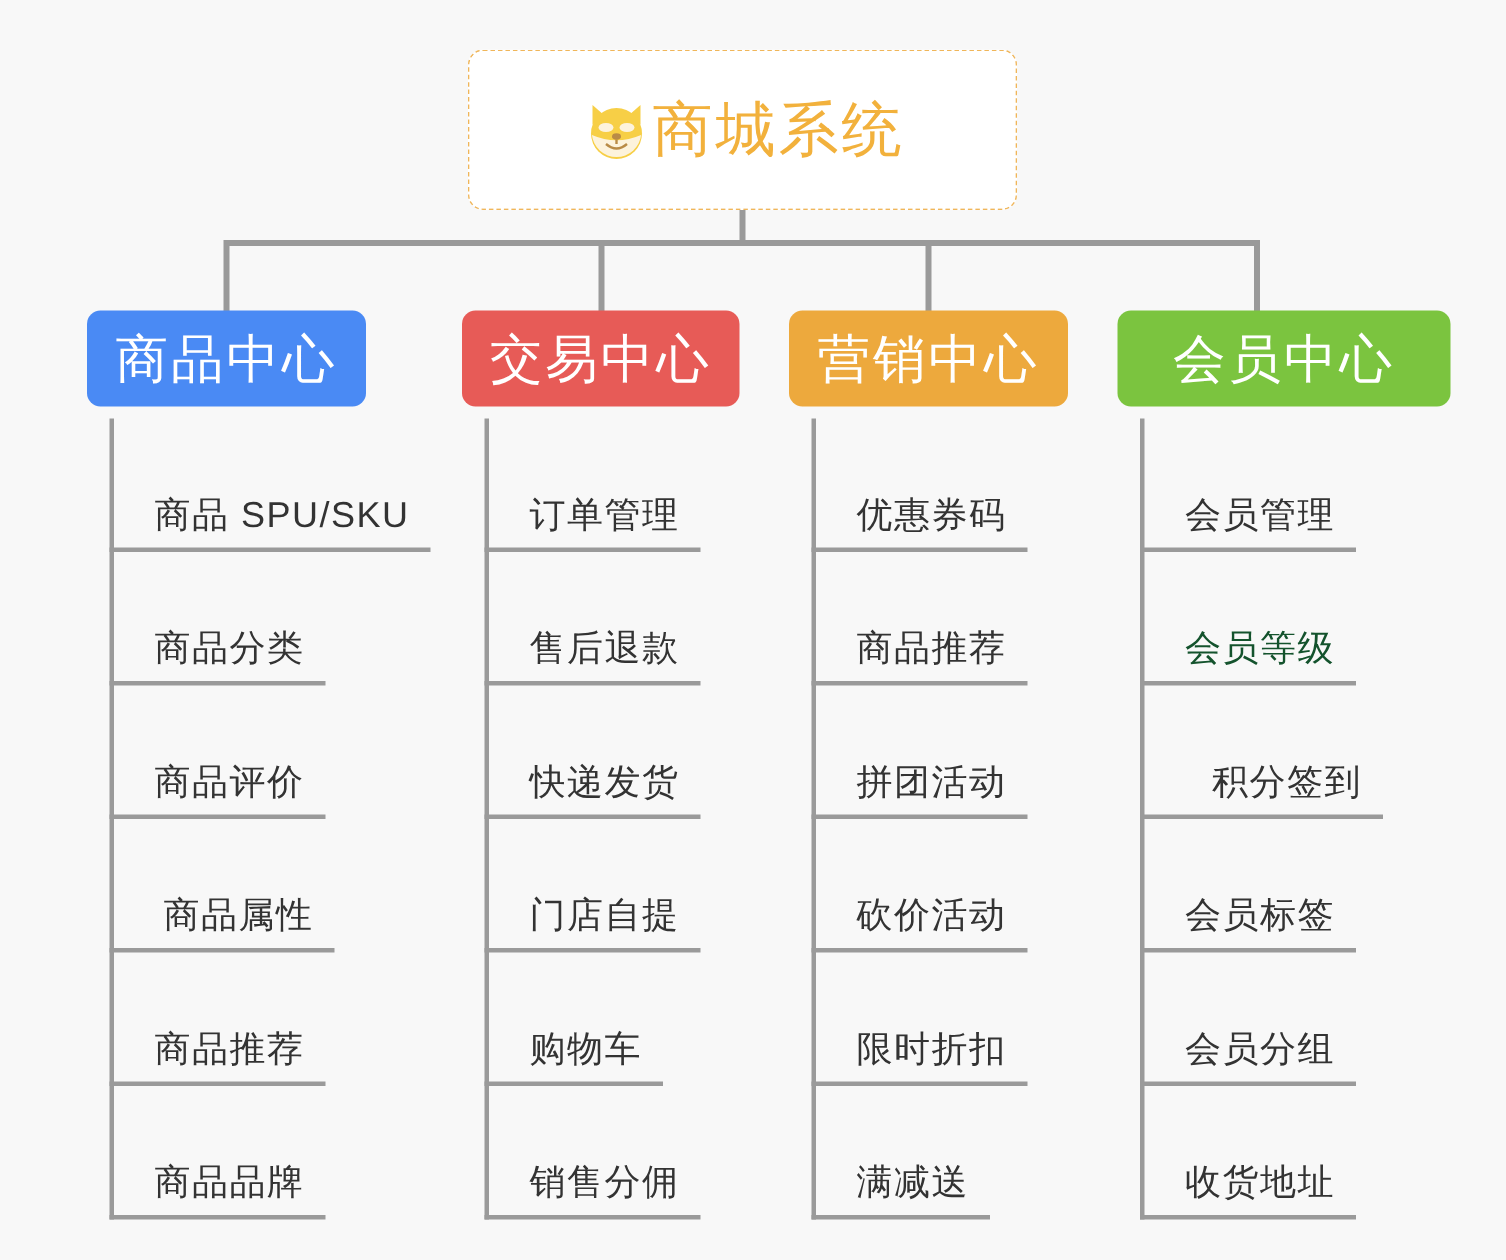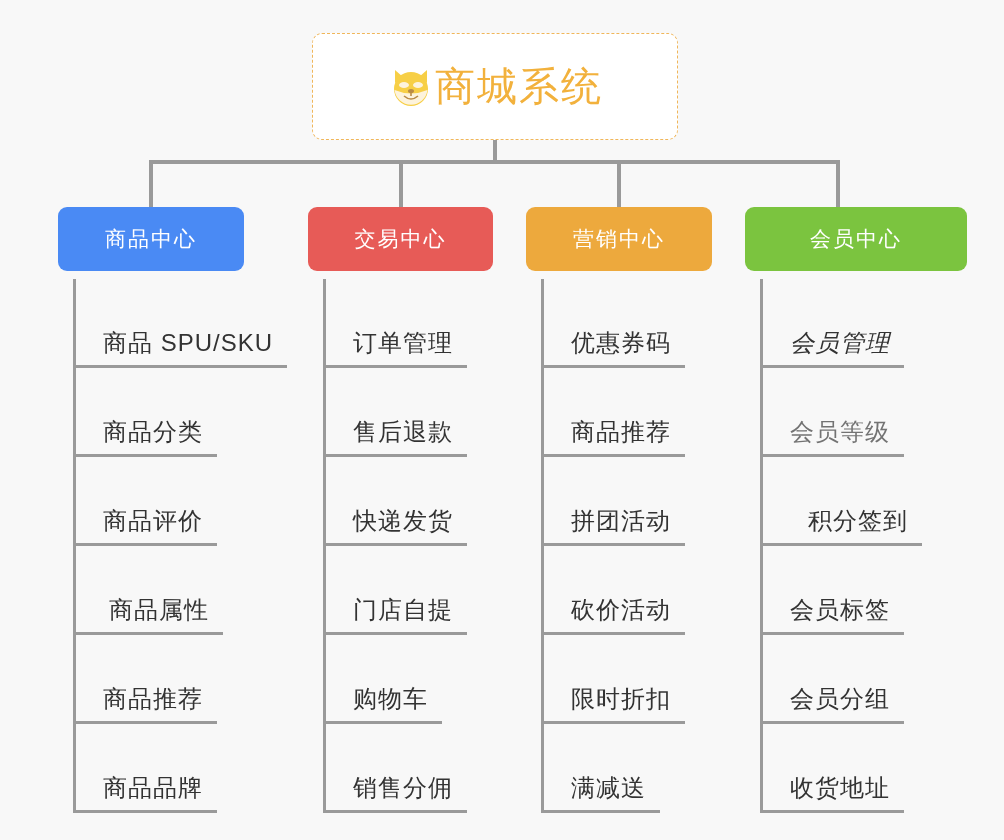--- a/index.html
+++ b/index.html
@@ -63,21 +63,21 @@
     position: absolute;
     height: 64px;
     box-sizing: border-box;
     border-radius: 9px;
     display: flex;
     align-items: center;
     justify-content: center;
   }
   .cat-label {
     color: #ffffff;
-    font-size: 21px;
+    font-size: 35px;
     letter-spacing: 2px;
     white-space: nowrap;
   }
 
   
   .branch {
     position: absolute;
     top: 279px;
   }
   .branch-spine {
@@ -213,24 +213,24 @@
         <span class="leaf-inner" style="border-bottom-color: rgb(154, 154, 154);"><span class="leaf-label" style="color: rgb(51, 51, 51);">限时折扣</span></span>
       </div>
     <div class="leaf">
         <span class="leaf-inner" style="border-bottom-color: rgb(154, 154, 154);"><span class="leaf-label" style="color: rgb(51, 51, 51);">满减送</span></span>
       </div>
   </div>
 
   <div class="branch" style="left:760px;">
     <div class="branch-spine" style="height: 534px; background: rgb(154, 154, 154);"></div>
     <div class="leaf">
-        <span class="leaf-inner" style="border-bottom-color: rgb(154, 154, 154);"><span class="leaf-label" style="color: rgb(51, 51, 51); font-style: italic;">会员管理</span></span>
-      </div>
-    <div class="leaf">
-        <span class="leaf-inner" style="border-bottom-color: rgb(154, 154, 154);"><span class="leaf-label" style="color: #737373;">会员等级</span></span>
+        <span class="leaf-inner" style="border-bottom-color: rgb(154, 154, 154);"><span class="leaf-label" style="color: rgb(51, 51, 51);">会员管理</span></span>
+      </div>
+    <div class="leaf">
+        <span class="leaf-inner" style="border-bottom-color: rgb(154, 154, 154);"><span class="leaf-label" style="color: #14532d;">会员等级</span></span>
       </div>
     <div class="leaf">
         <span class="leaf-inner" style="border-bottom-color: rgb(154, 154, 154); padding-left: 48px;"><span class="leaf-label" style="color: rgb(51, 51, 51);">积分签到</span></span>
       </div>
     <div class="leaf">
         <span class="leaf-inner" style="border-bottom-color: rgb(154, 154, 154);"><span class="leaf-label" style="color: rgb(51, 51, 51);">会员标签</span></span>
       </div>
     <div class="leaf">
         <span class="leaf-inner" style="border-bottom-color: rgb(154, 154, 154);"><span class="leaf-label" style="color: rgb(51, 51, 51);">会员分组</span></span>
       </div>

